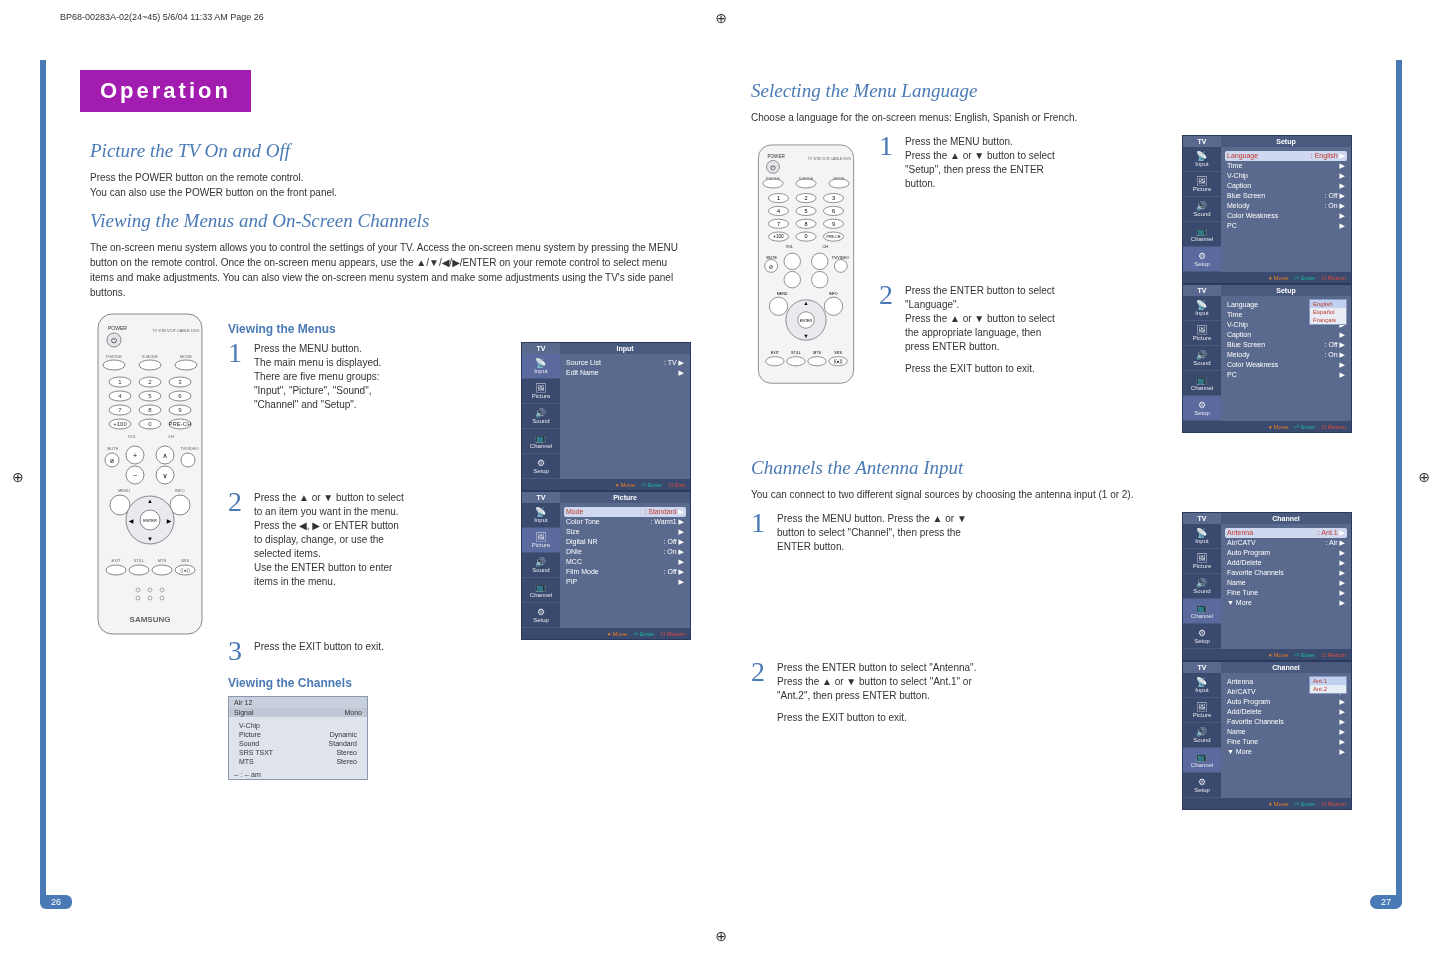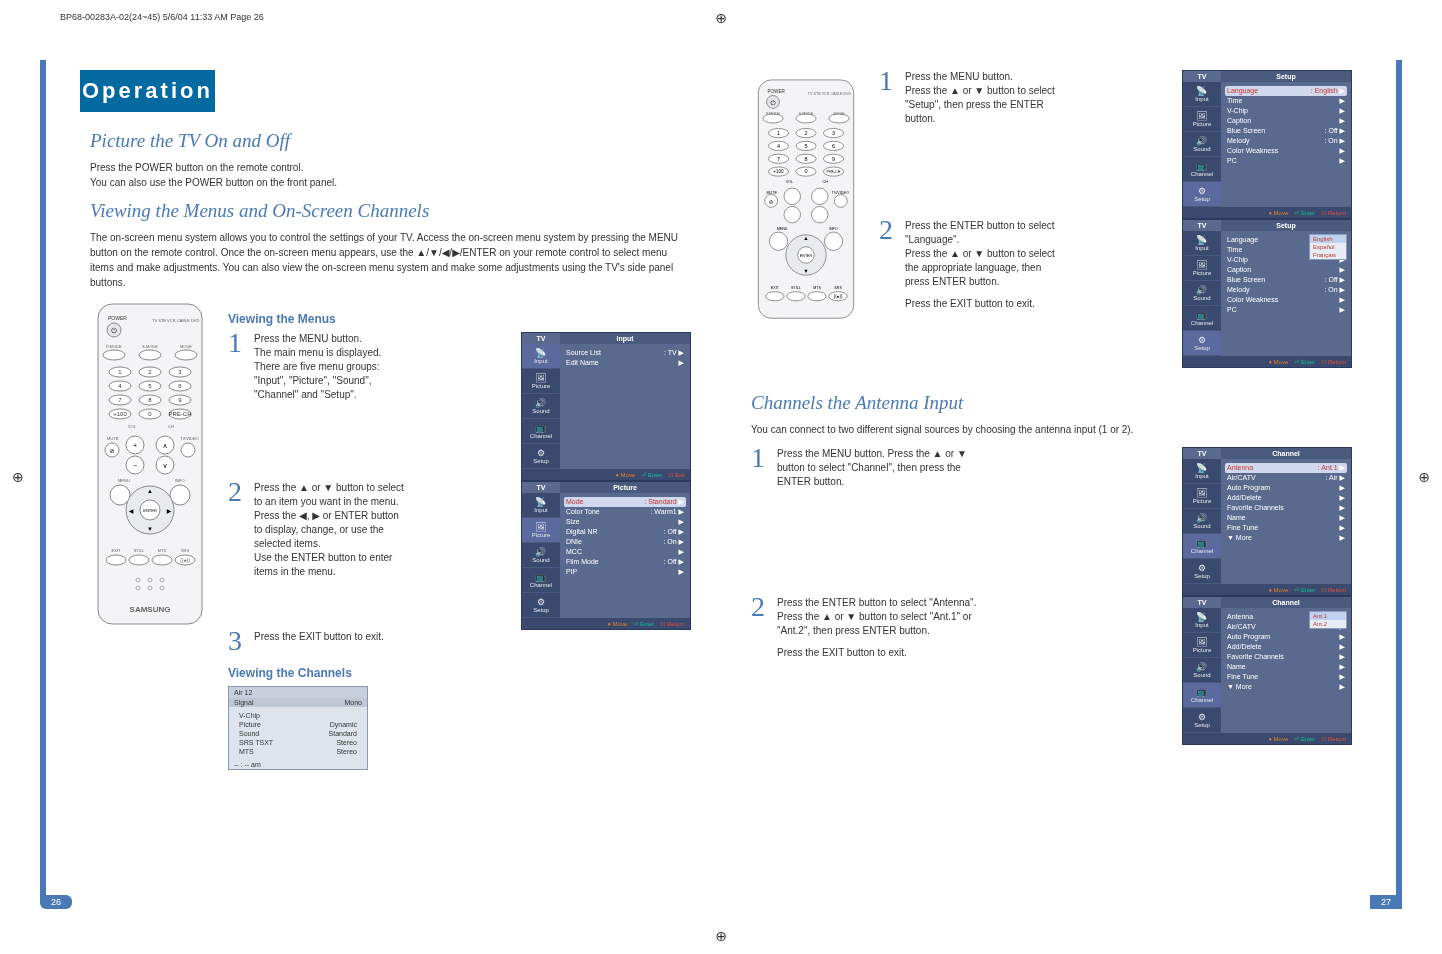--- a/index.html
+++ b/index.html
@@ -52,28 +52,28 @@
   }
   .blue-stripe-right {
     position: absolute;
     right: -20px;
     top: 10px;
     bottom: 0;
     width: 6px;
     background: #4a7ab5;
   }
   .operation-banner {
-    background: #0369a1;
+    background: #a21caf;
     color: white;
     font-size: 22px;
     font-weight: bold;
     letter-spacing: 3px;
-    padding: 8px 2px;
+    padding: 8px 20px;
     display: inline-block;
-    margin-bottom: 8px;
+    margin-bottom: 18px;
     margin-left: -10px;
   }
   h2.section-heading {
     color: #4a7ab5;
     font-size: 19px;
     font-weight: normal;
     font-style: italic;
     font-family: Georgia, serif;
     margin: 10px 0 8px 0;
   }
@@ -158,21 +158,21 @@
     bottom: -5px;
     width: 32px;
     height: 14px;
     background: #4a7ab5;
     color: white;
     font-size: 9px;
     text-align: center;
     line-height: 14px;
   }
   .page-num-left { left: -20px; border-radius: 6px; }
-  .page-num-right { right: -20px; }
+  .page-num-right { right: -20px; border-radius: 7px; }
   
 </style>
 </head>
 <body>
 
 <div class="crop-mark crop-left">⊕</div>
 <div class="crop-mark crop-right">⊕</div>
 <div class="crop-mark crop-top">⊕</div>
 <div class="crop-mark crop-bottom">⊕</div>
 
@@ -419,20 +419,22 @@
         </div>
       </div>
     </div>
     
     <div class="page-num-box page-num-left">26</div>
   </div>
 
   <div class="page">
     <div class="blue-stripe-right"></div>
 
+    <h2 class="section-heading">Selecting the Menu Language</h2>
+    <div class="body-text">Choose a language for the on-screen menus: English, Spanish or French.</div>
 
     <div class="two-col">
       <div class="remote-svg" style="width:110px">
         <svg viewBox="0 0 120 270" width="110" height="260">
           <rect x="8" y="4" width="104" height="260" rx="14" fill="#f4f4f6" stroke="#888"></rect>
           <text x="18" y="18" font-size="5" fill="#333">POWER</text>
           <circle cx="24" cy="28" r="7" fill="#e4e6ea" stroke="#888"></circle>
             <text x="24" y="31" font-size="7" text-anchor="middle">⏻</text>
           <text x="62" y="20" font-size="4" fill="#666">TV STB VCR CABLE DVD</text>
           <ellipse cx="24" cy="46" rx="11" ry="5" fill="#fff" stroke="#888"></ellipse>

